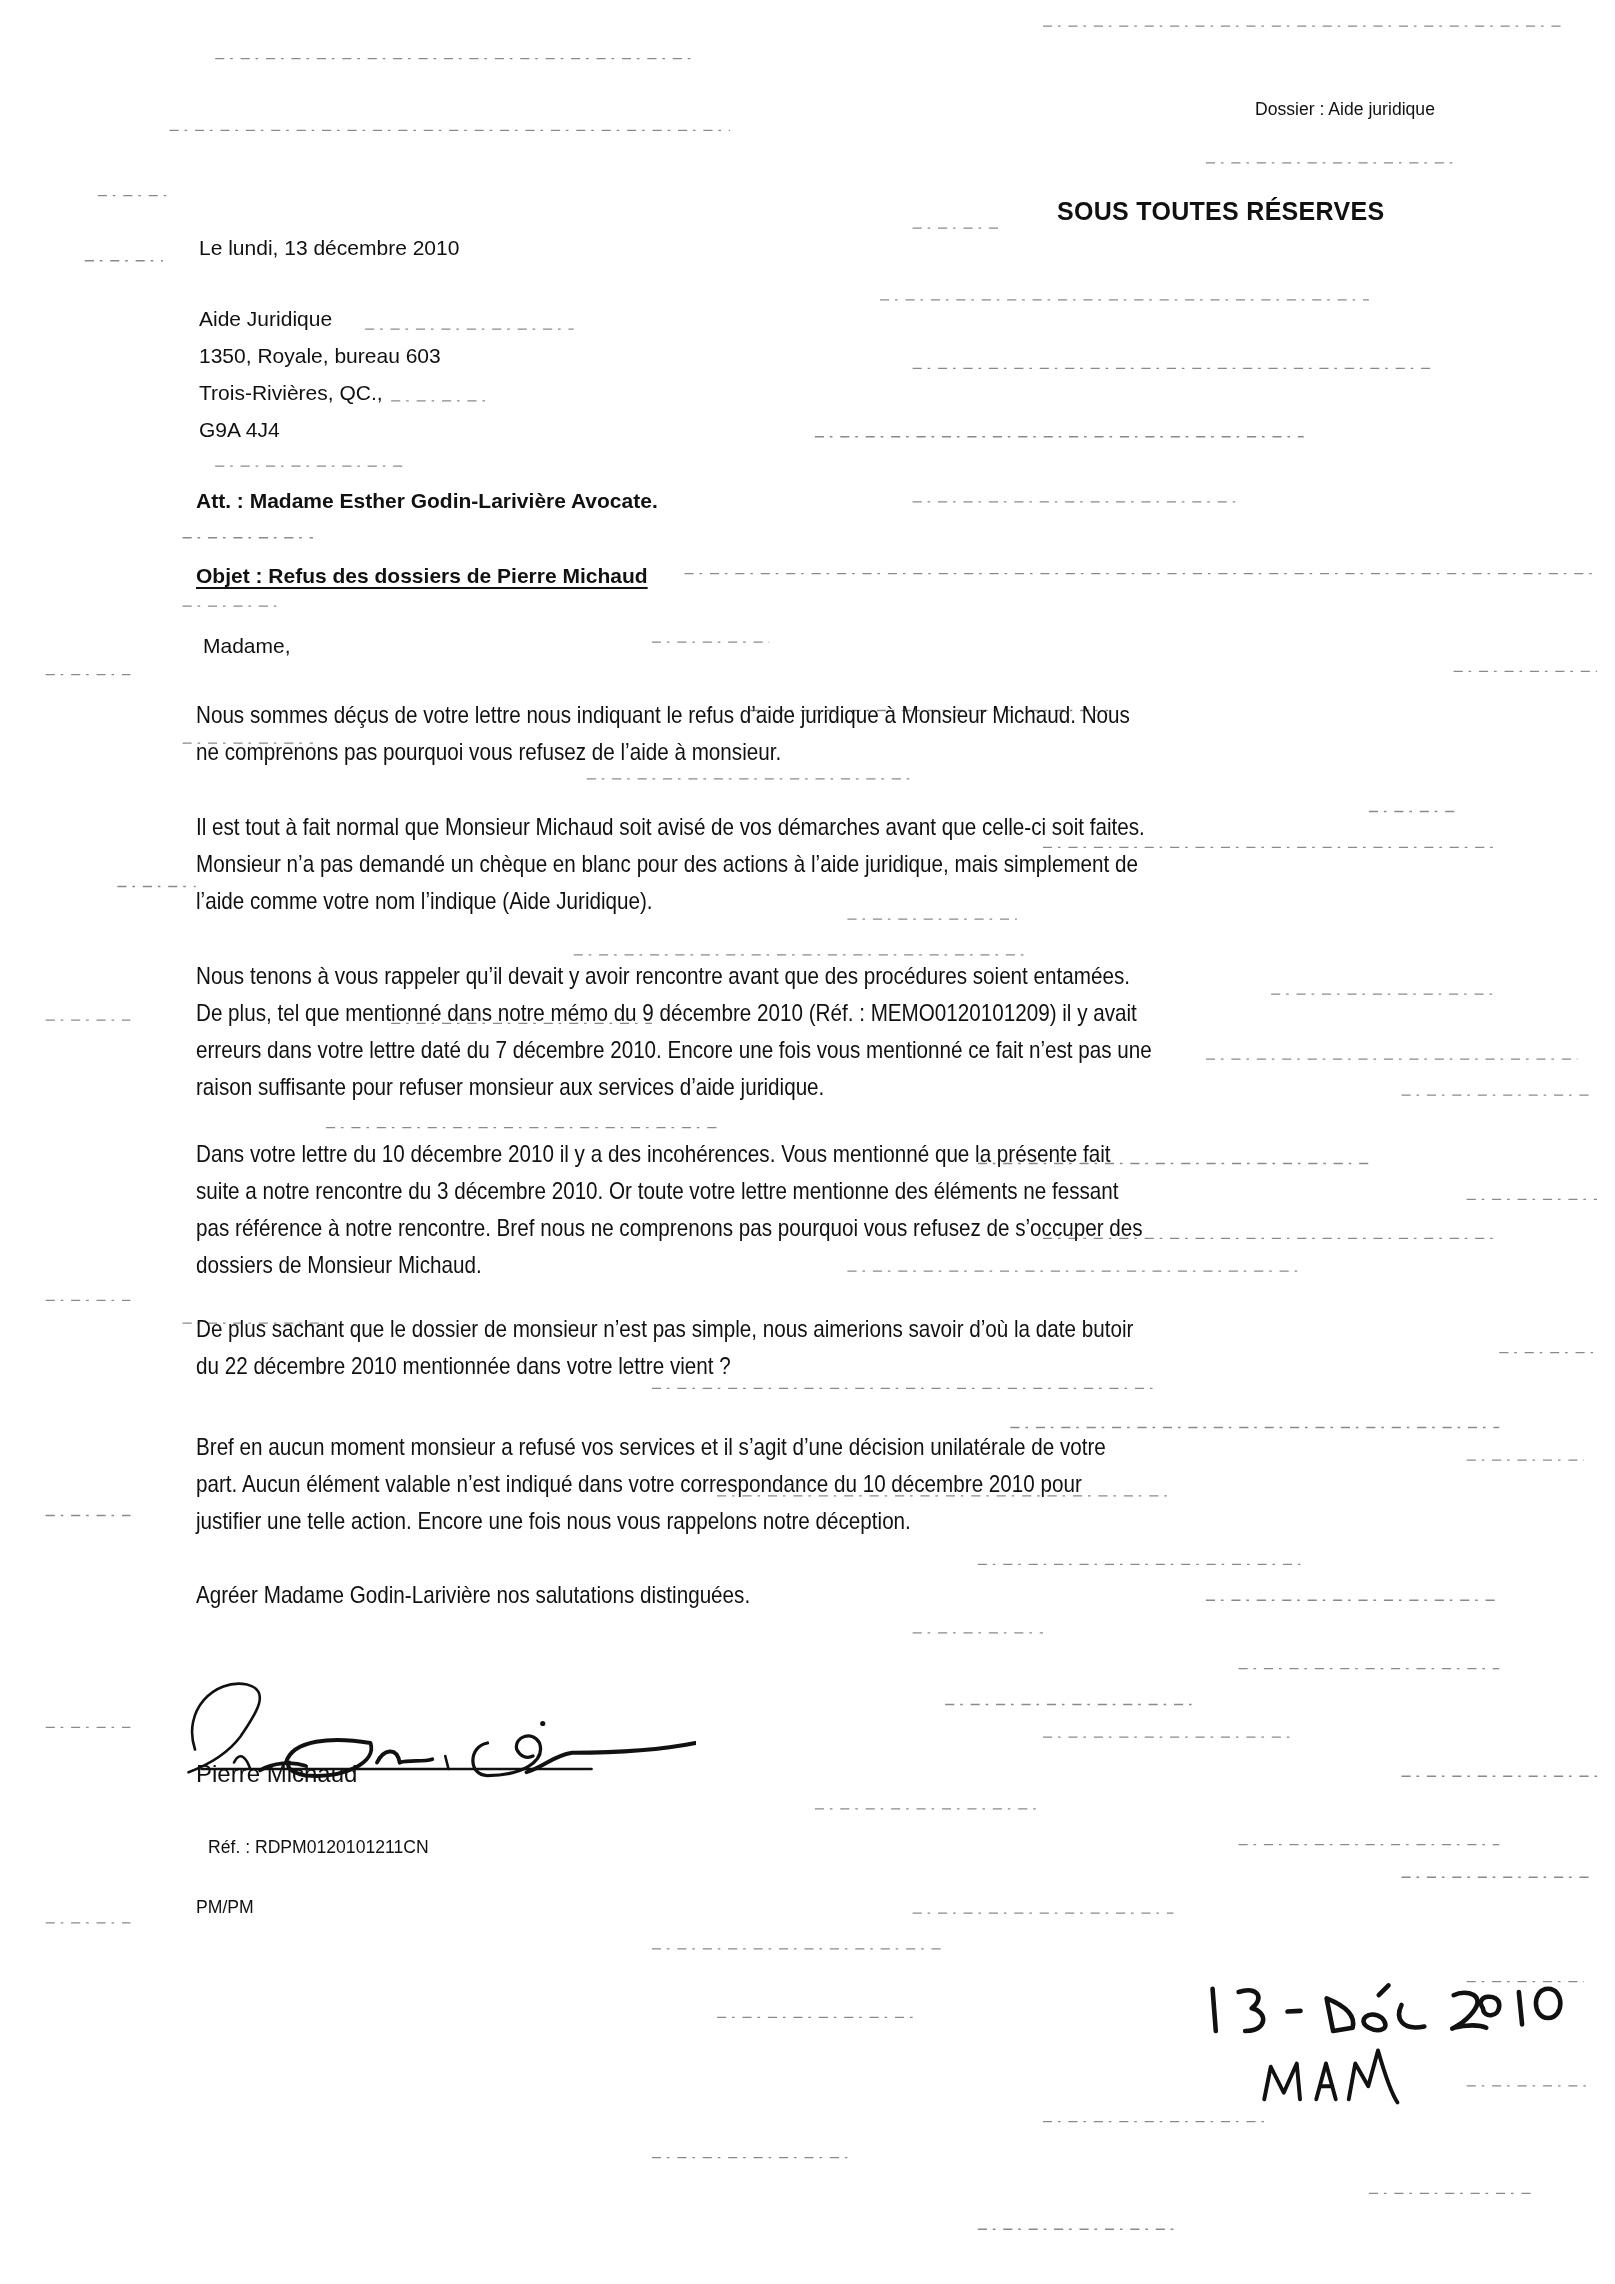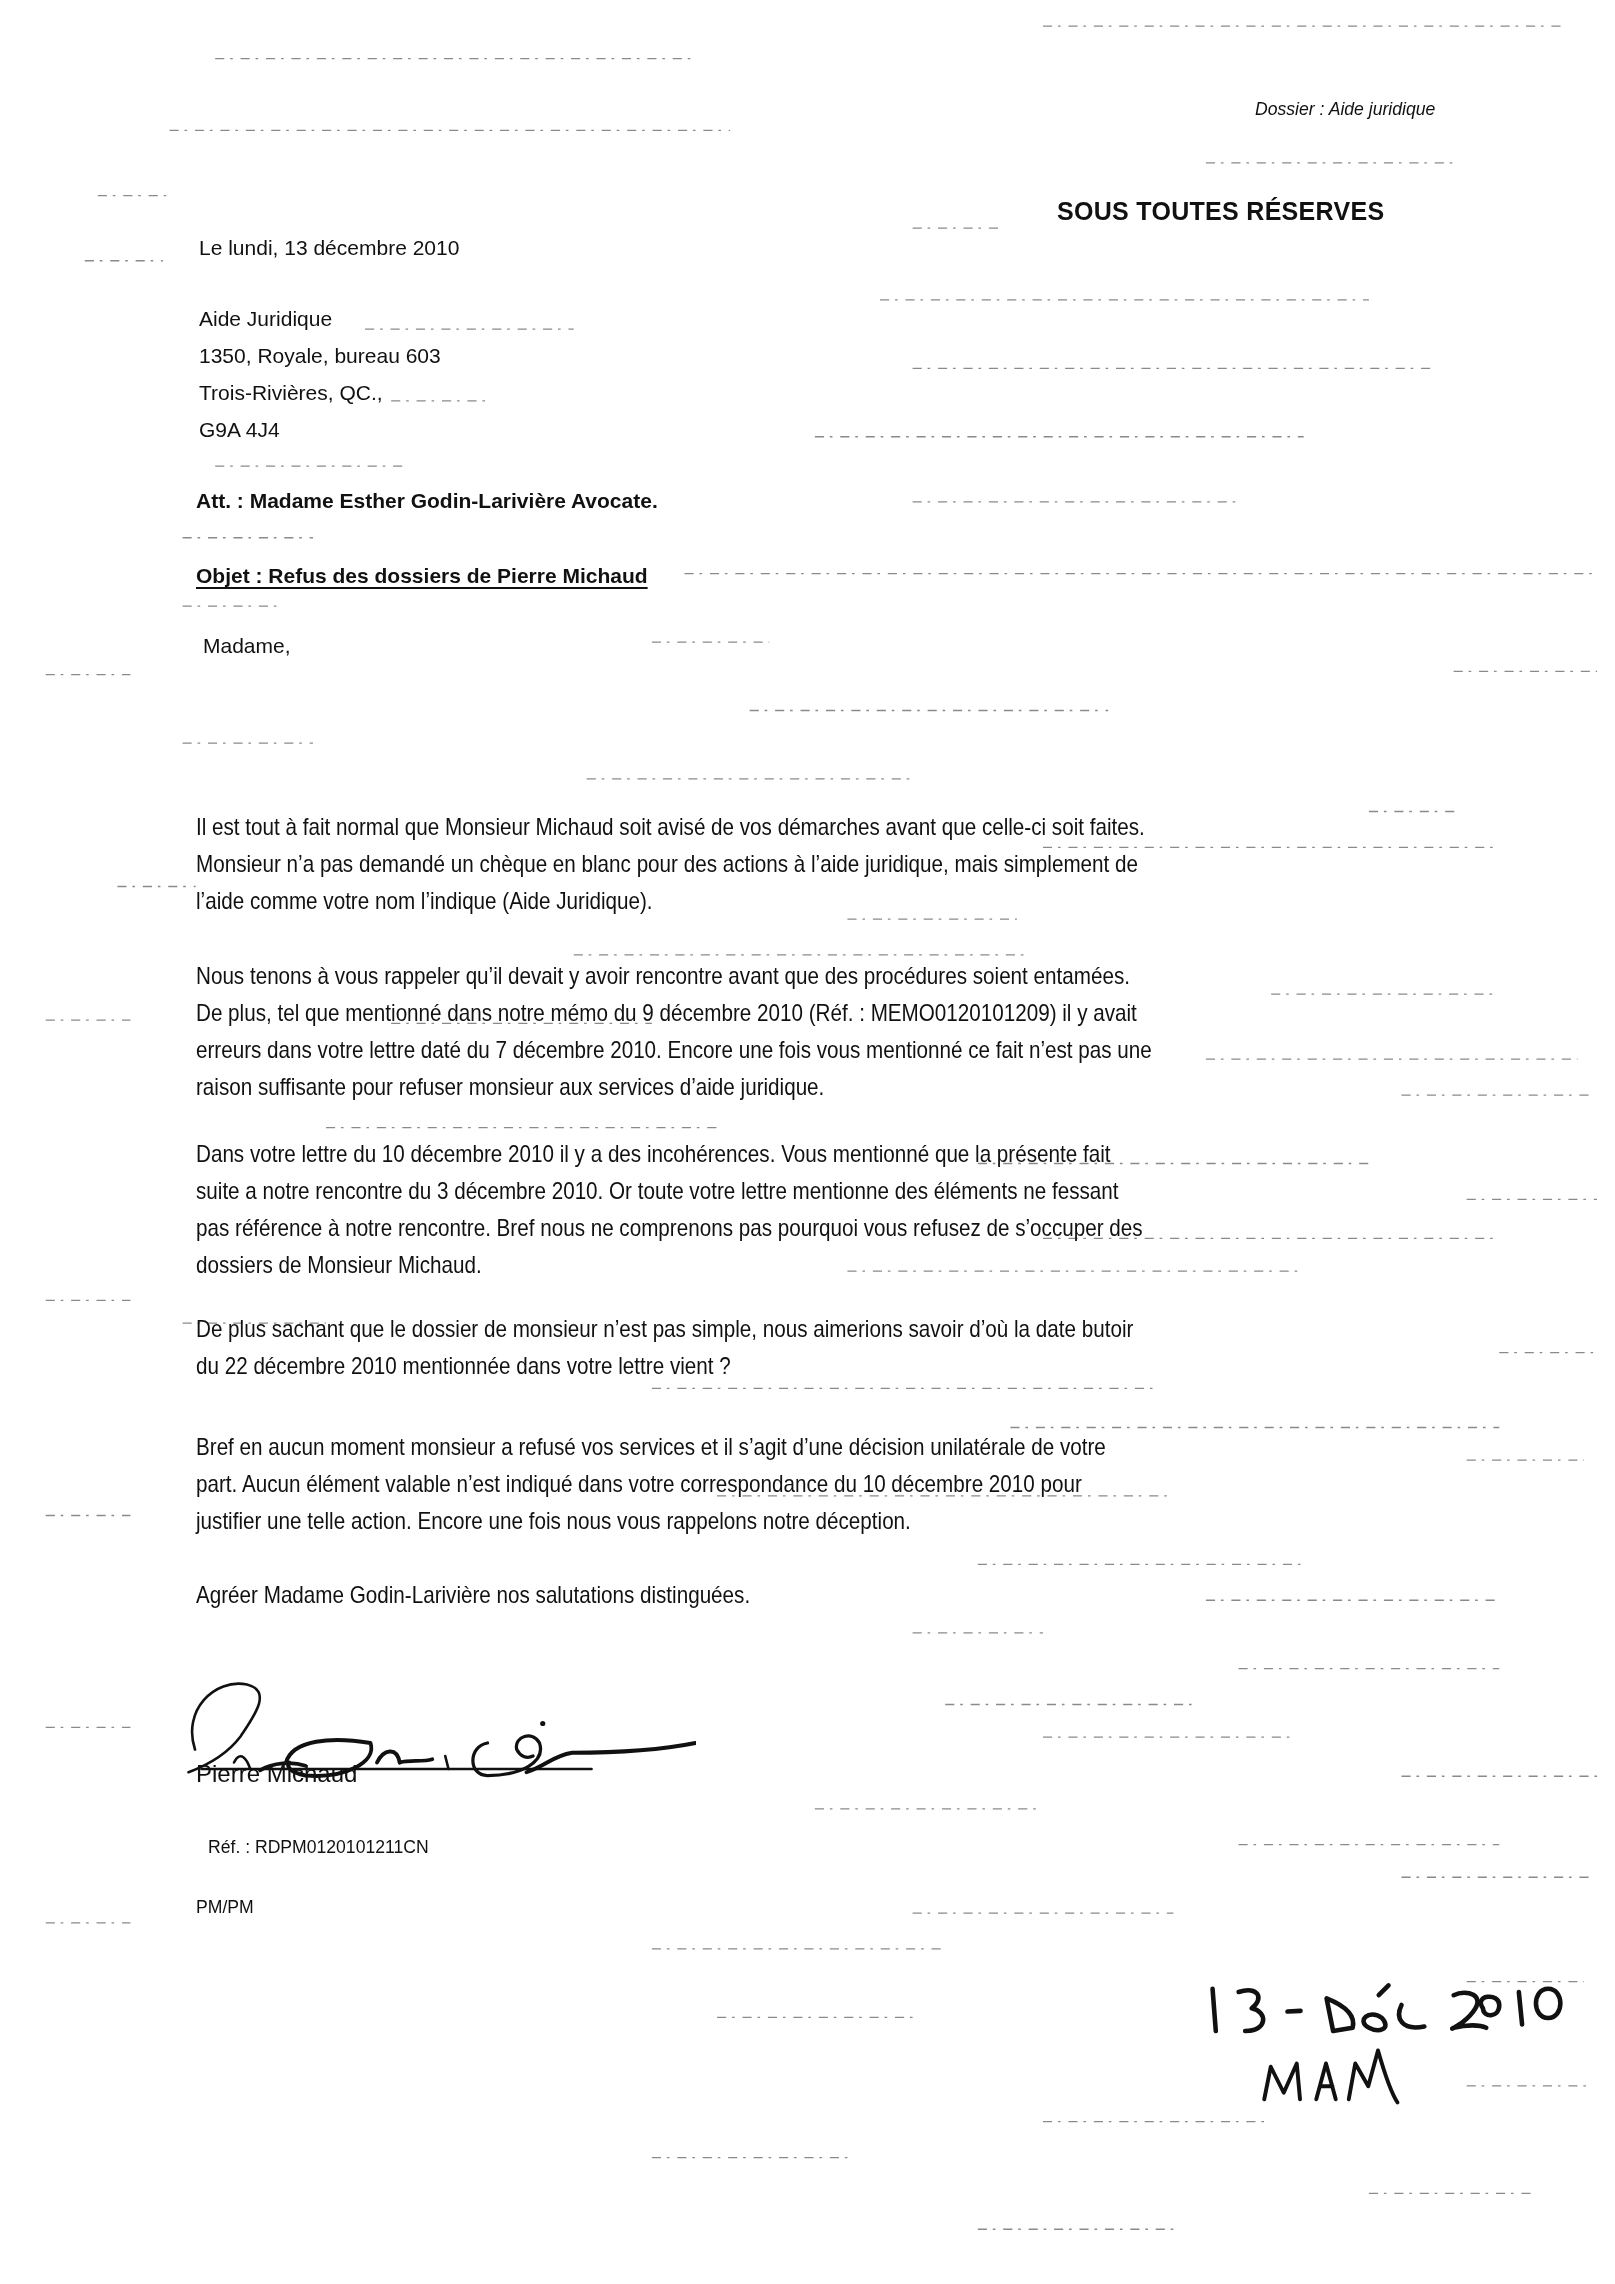--- a/index.html
+++ b/index.html
@@ -2,21 +2,21 @@
 <html style="font-size:10.4px"><head>
   <meta charset="utf-8">
   <style>
     html, body { margin: 0; padding: 0; background: #ffffff; }
     body {
       width: 1616px; height: 2284px; position: relative; overflow: hidden;
       font-family: "Liberation Sans", sans-serif; color: #111111;
     }
     .page { position: absolute; left: 0; top: 0; width: 1616px; height: 2284px; background: #ffffff; }
     .abs { position: absolute; white-space: nowrap; }
-    .dossier { left: 1255px; top: 99px; font-size: 17.6px; font-style: italic; }
+    .dossier { left: 1255px; top: 99px; font-size: 17.6px; }
     .reserve { left: 1057px; top: 197px; font-size: 25px; font-weight: bold; letter-spacing: 0.3px; }
     .body-text { font-size: 21px; line-height: 37px; transform-origin: left top; }
     .date { left: 199px; top: 229px; }
     .address { left: 199px; top: 300px; }
     .address div { height: 37px; }
     .att { left: 196px; top: 482px; font-weight: bold; }
     .objet { left: 196px; top: 557px; font-weight: bold; text-decoration: underline; text-underline-offset: 3.9px; text-decoration-thickness: 2px; }
     .greeting { left: 203px; top: 627px; }
     .para { position: absolute; left: 196px; width: 1278px; font-size: 24px; line-height: 37px; }
     .para .line { white-space: nowrap; display: block; transform: scaleX(0.86); transform-origin: left center; }
@@ -121,20 +121,24 @@
     <div>Aide Juridique</div>
     <div>1350, Royale, bureau 603</div>
     <div>Trois-Rivières, QC.,</div>
     <div>G9A 4J4</div>
   </div>
 
   <div class="abs body-text objet">Objet :  Refus des dossiers de Pierre Michaud</div>
   <div class="abs body-text att">Att. : Madame Esther Godin-Larivière Avocate.</div>
   <div class="abs body-text greeting">Madame,</div>
 
+  <div class="para p1">
+    <span class="line">Nous sommes déçus de votre  lettre nous indiquant le refus d’aide juridique à Monsieur Michaud. Nous</span>
+    <span class="line">ne comprenons pas pourquoi vous refusez de l’aide à monsieur.</span>
+  </div>
 
   <div class="para p2">
     <span class="line">Il est tout à fait normal que Monsieur Michaud soit avisé de vos démarches avant que celle-ci soit faites.</span>
     <span class="line">Monsieur n’a pas demandé un chèque en blanc pour des actions à l’aide juridique, mais simplement de</span>
     <span class="line">l’aide comme votre nom l’indique (Aide Juridique).</span>
   </div>
 
   <div class="para p3">
     <span class="line">Nous tenons à vous rappeler qu’il devait y avoir rencontre avant que des procédures soient entamées.</span>
     <span class="line">De plus, tel que mentionné dans notre mémo du 9 décembre 2010 (Réf. : MEMO0120101209) il y avait</span>

